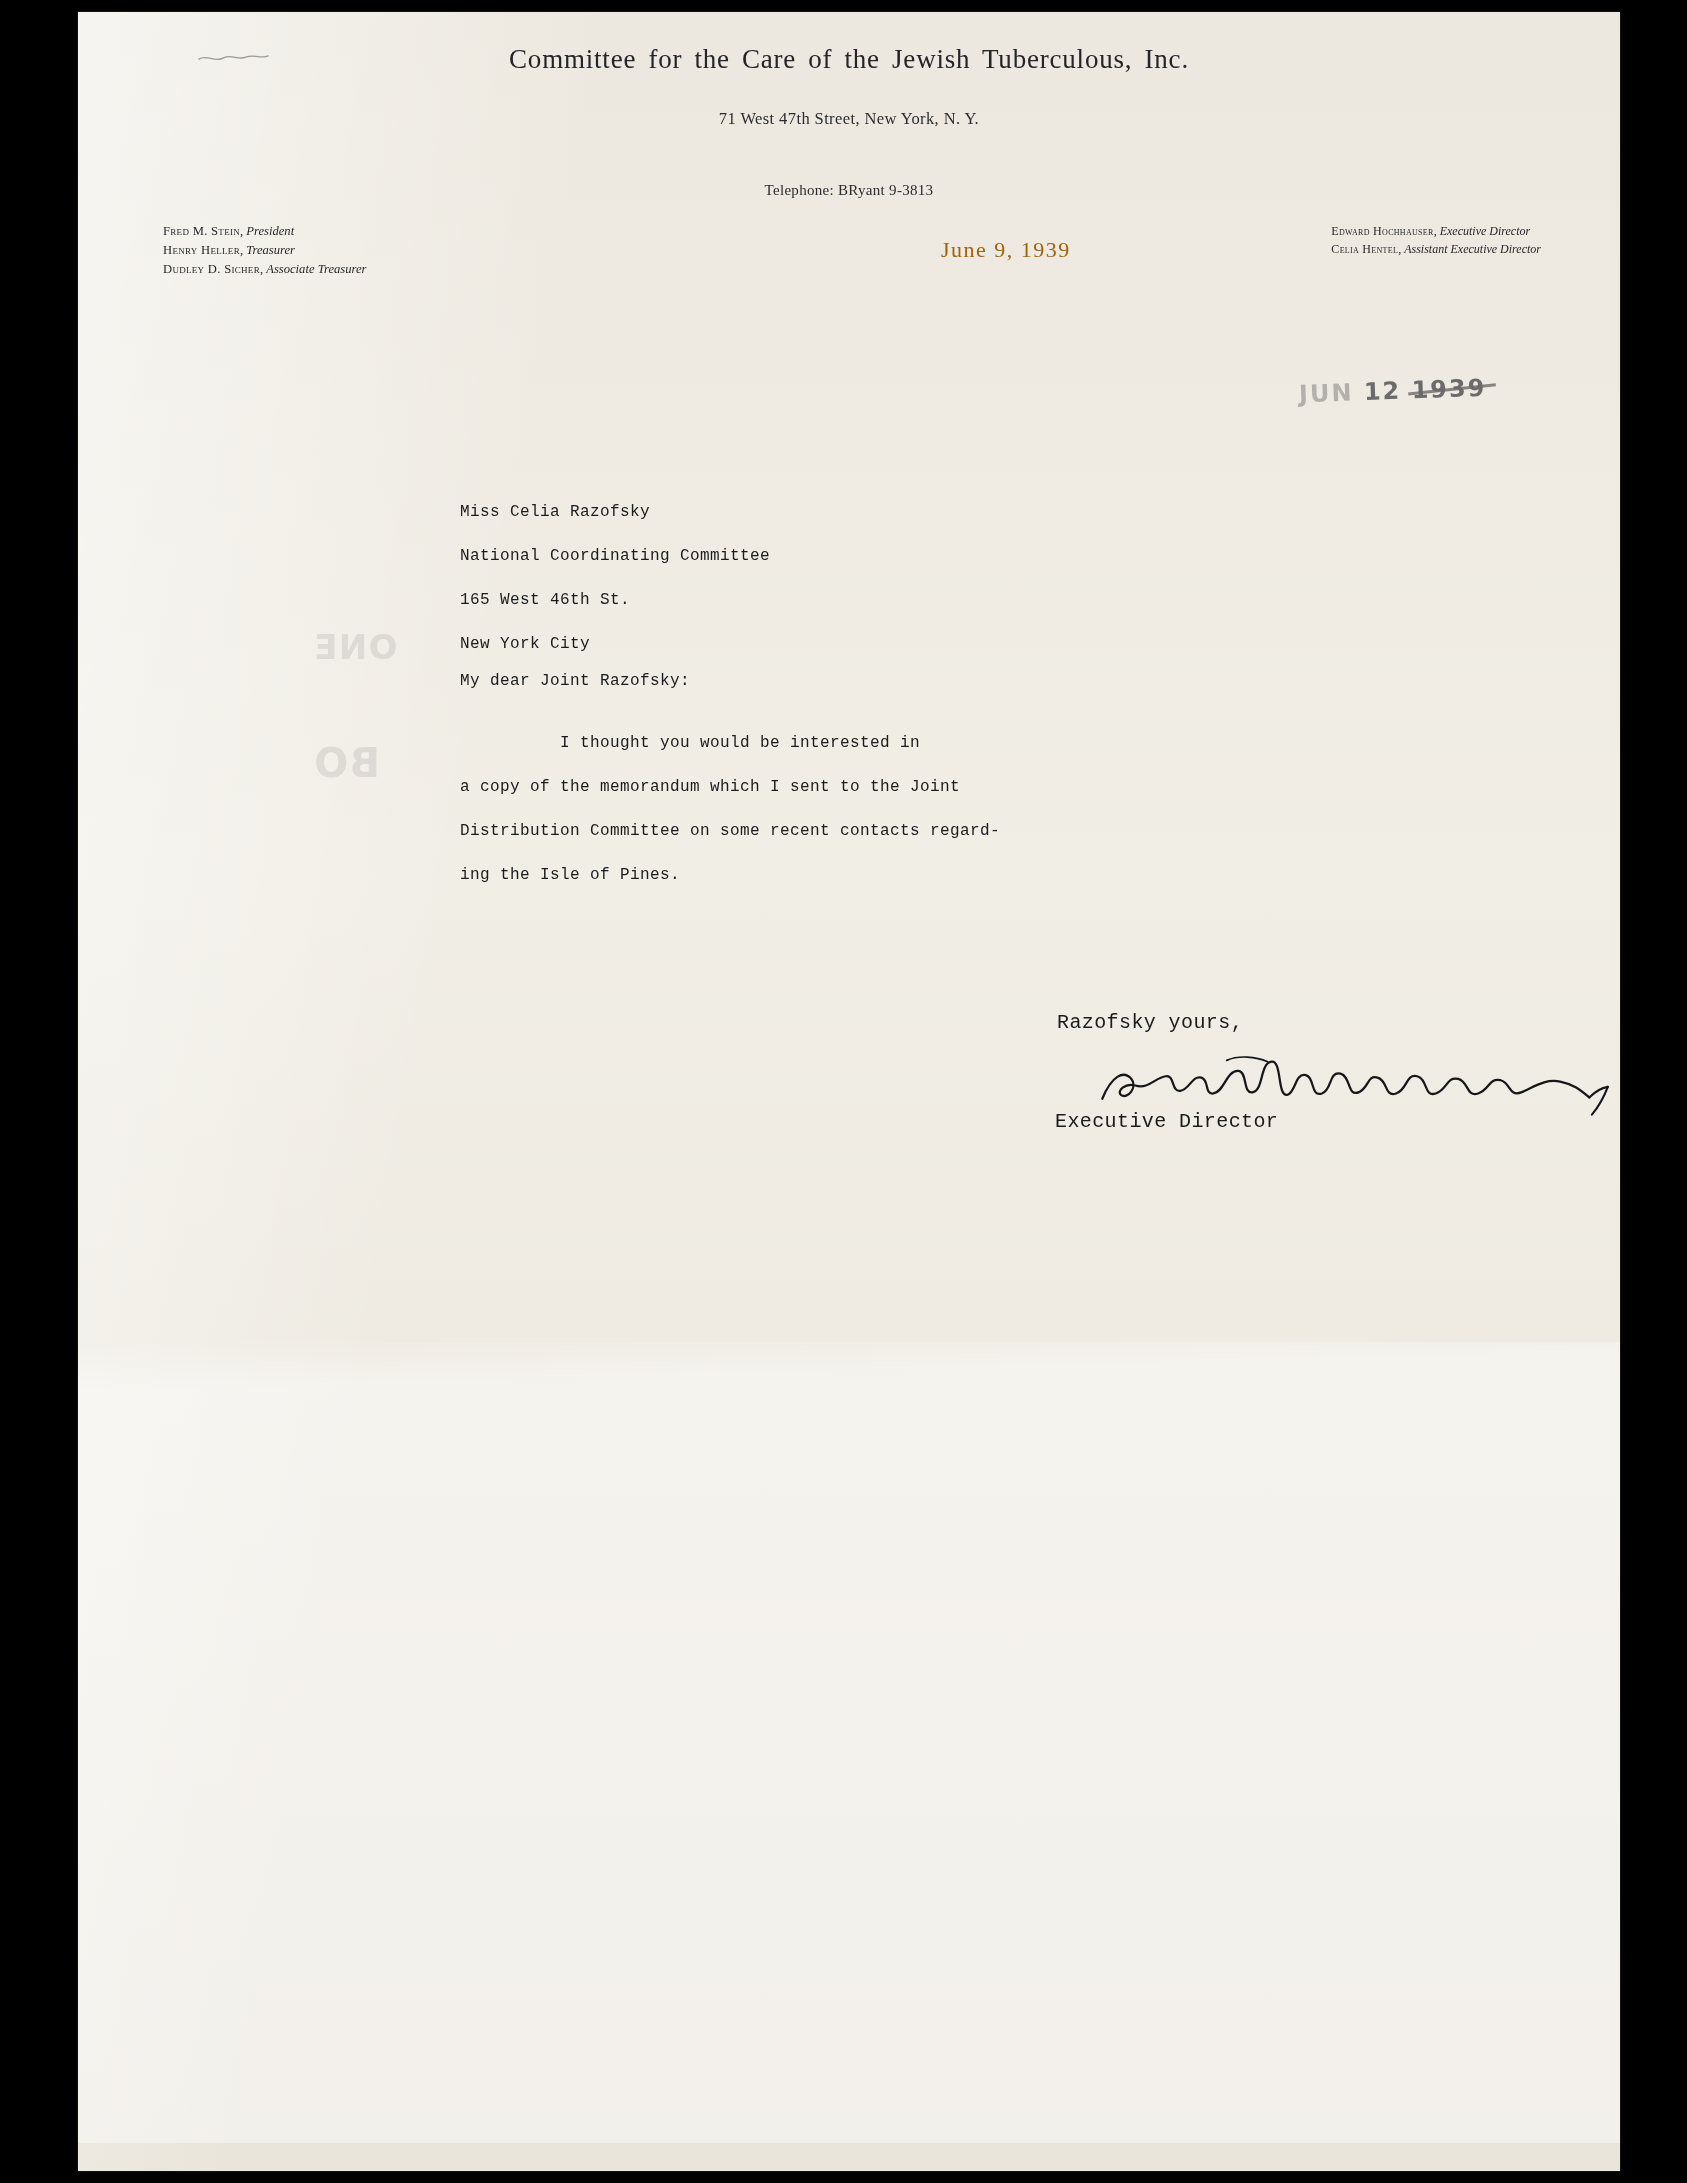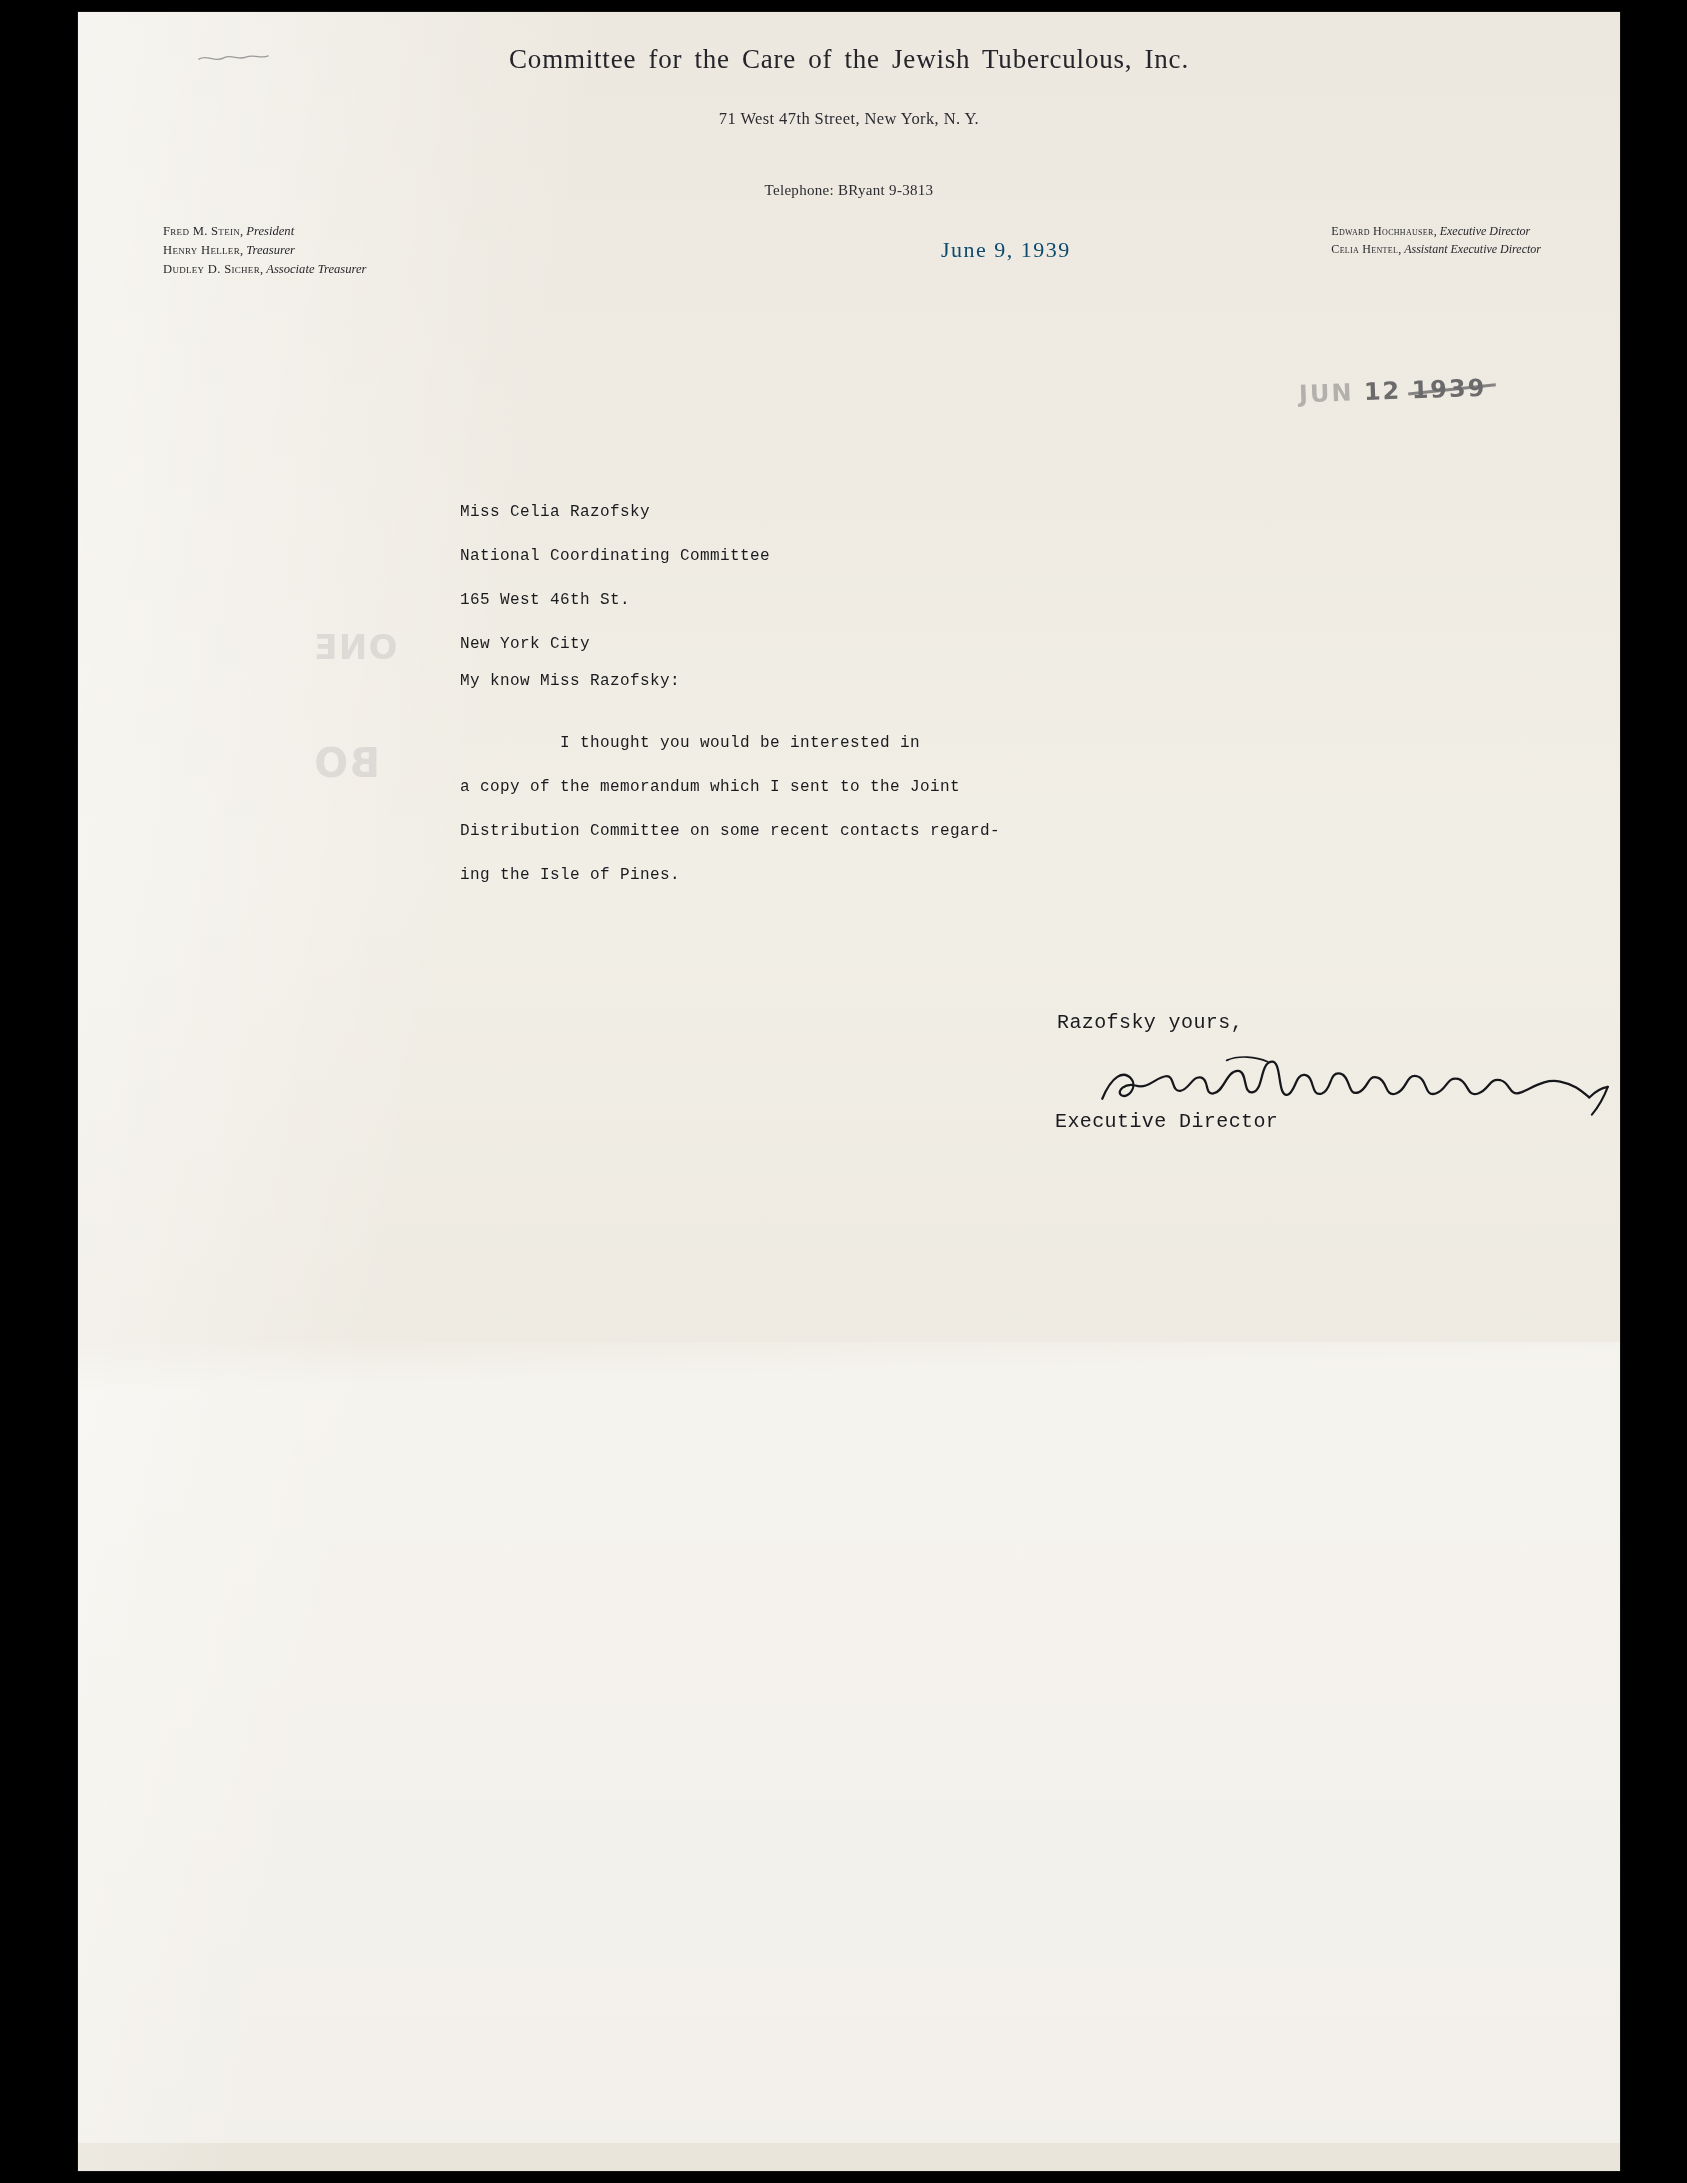--- a/index.html
+++ b/index.html
@@ -110,21 +110,21 @@
   .it {
     font-style: italic;
   }
 
   .date {
     position: absolute;
     left: 863px;
     top: 225px;
     font-size: 22px;
     letter-spacing: 1.5px;
-    color: #0c4a6e;
+    color: #a16207;
   }
 
   
   .stamp {
     position: absolute;
     left: 1221px;
     top: 365px;
     font-family: "DejaVu Sans", sans-serif;
     font-weight: bold;
     font-size: 24px;
@@ -264,21 +264,21 @@
     </div>
 
     <div class="bleed" id="bleed1">ONE</div>
     <div class="bleed" id="bleed2">BO</div>
 
     <div class="typed" id="addressee">Miss Celia Razofsky
 National Coordinating Committee
 165 West 46th St.
 New York City</div>
 
-    <div class="typed" id="salutation">My know Miss Razofsky:</div>
+    <div class="typed" id="salutation">My dear Joint Razofsky:</div>
 
     <div class="typed" id="para1">          I thought you would be interested in
 a copy of the memorandum which I sent to the Joint
 Distribution Committee on some recent contacts regard-
 ing the Isle of Pines.</div>
 
 
     <div class="closing">Razofsky yours,</div>
 
     <svg id="signature" viewBox="0 0 860 110">

